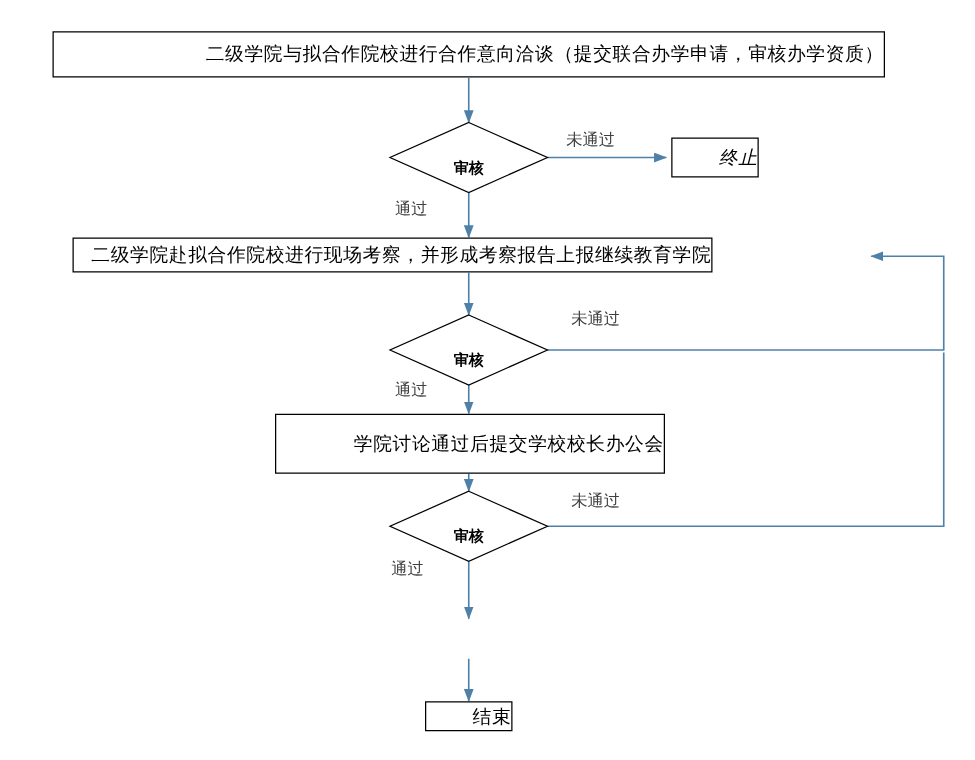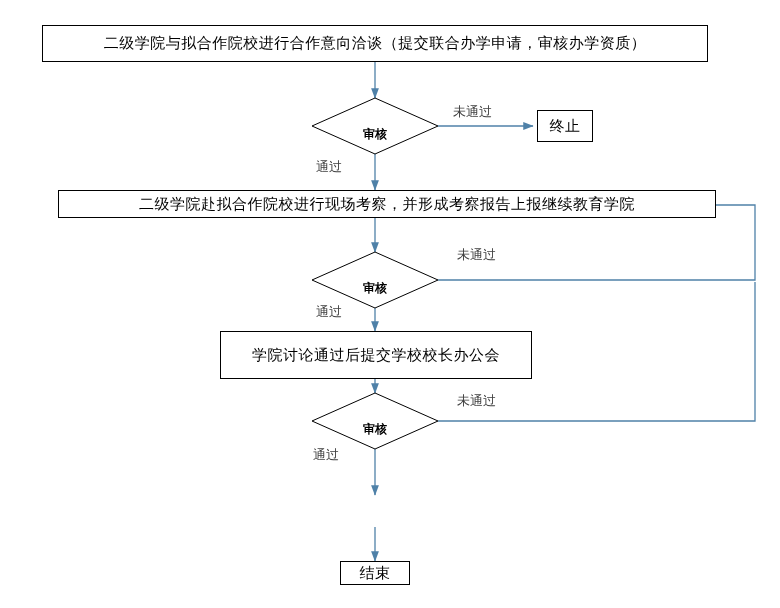--- a/index.html
+++ b/index.html
@@ -25,21 +25,21 @@
     height: 608px;
     pointer-events: none;
   }
   .node {
     position: absolute;
     box-sizing: border-box;
     border: 1px solid #000000;
     background: #ffffff;
     display: flex;
     align-items: center;
-    justify-content: center;
+    justify-content: flex-end;
     font-size: 15px;
     color: #000000;
     letter-spacing: 0.5px;
     white-space: nowrap;
   }
   .diamond-wrap {
     position: absolute;
     display: flex;
     align-items: center;
     justify-content: center;
@@ -97,25 +97,25 @@
   </svg>
 
   <div class="node" style="left:42px; top:25px; width:666px; height:37px;">
     <span>二级学院与拟合作院校进行合作意向洽谈（提交联合办学申请，审核办学资质）</span>
   </div>
 
   <div class="diamond-wrap" style="left:312px; top:98px; width:126px; height:56px;">
     <span class="diamond-label">审核</span>
   </div>
 
-  <div class="node" style="left:537px; top:110px; width:56px; height:32px;">
+  <div class="node" style="left:537px; top:110px; width:70px; height:32px;font-style:italic;">
     <span>终止</span>
   </div>
 
-  <div class="node" style="left:58px; top:190px; width:658px; height:28px;">
+  <div class="node" style="left:58px; top:190px; width:512px; height:28px;">
     <span>二级学院赴拟合作院校进行现场考察，并形成考察报告上报继续教育学院</span>
   </div>
 
   <div class="diamond-wrap" style="left:312px; top:252px; width:126px; height:56px;">
     <span class="diamond-label">审核</span>
   </div>
 
   <div class="node" style="left:220px; top:331px; width:312px; height:48px;">
     <span>学院讨论通过后提交学校校长办公会</span>
   </div>

